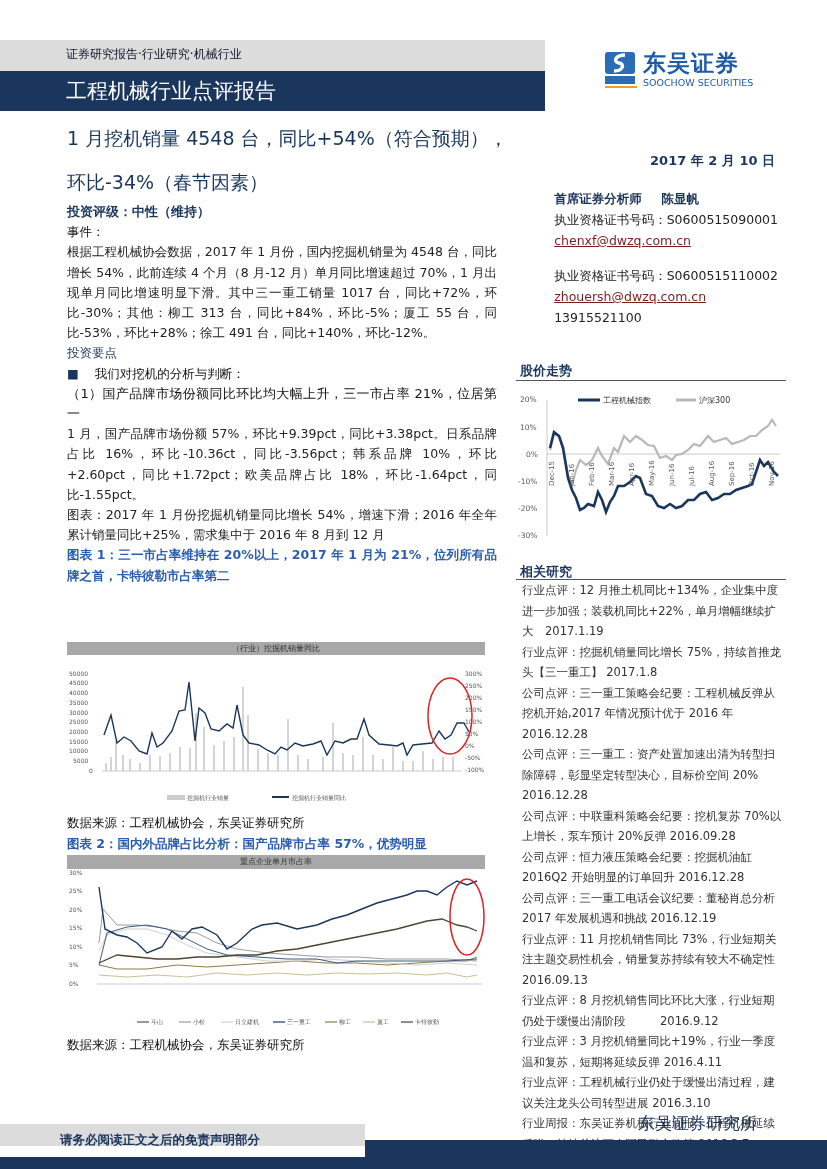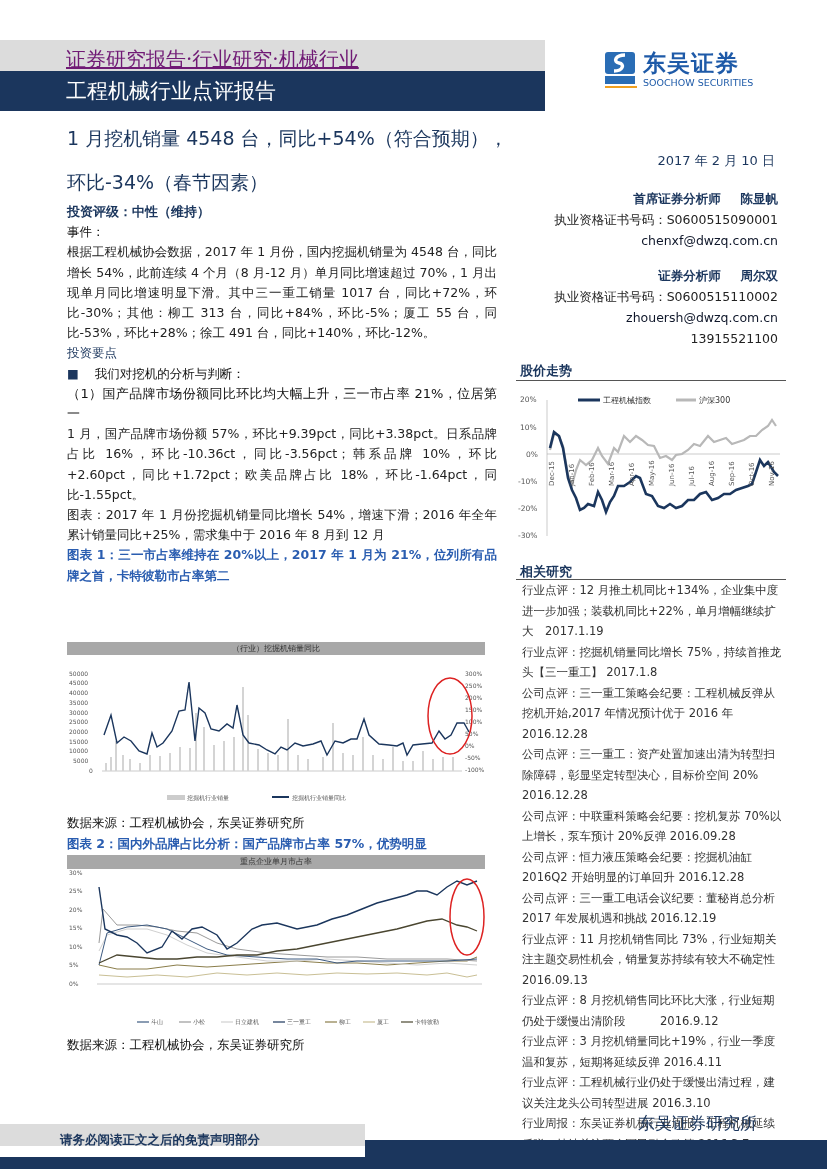--- a/index.html
+++ b/index.html
@@ -1,35 +1,35 @@
 <!DOCTYPE html>
 <html><head>
 <meta charset="utf-8">
 <style>
   html, body { margin:0; padding:0; background:#fff; }
   body { width:827px; height:1169px; position:relative; overflow:hidden;
          font-family:"DejaVu Sans", sans-serif; color:#222; }
   .abs { position:absolute; }
   .topband { left:0; top:40px; width:545px; height:31px; background:#dcdcdc; }
-  .topband span { position:absolute; left:66px; top:6px; font-size:20px; color:#701a75;
-                  font-family:"DejaVu Serif", serif;text-decoration:underline; }
+  .topband span { position:absolute; left:66px; top:6px; font-size:12px; color:#0f172a;
+                  font-family:"DejaVu Serif", serif; }
   .titleband { left:0; top:71px; width:545px; height:40px; background:#1b365d; }
   .titleband span { position:absolute; left:66px; top:6px; font-size:21px; color:#fff;
                     font-family:"DejaVu Serif", serif; }
   .logo { left:605px; top:50px; width:170px; height:40px; }
   .logo .mark { position:absolute; left:0; top:2px; width:30px; height:22px; background:#2a6db5; border-radius:3px; }
   .logo .mark2 { position:absolute; left:0; top:26px; width:30px; height:8px; background:#2a6db5; }
   .logo .cn { position:absolute; left:38px; top:-2px; font-size:23px; font-weight:bold; color:#1e5aa8; letter-spacing:1px; }
   .logo .en { position:absolute; left:38px; top:27px; font-size:9.5px; color:#1e5aa8; }
   .logo .bar { position:absolute; left:0; top:36px; width:32px; height:2px; background:#f0a020; }
   .headline { left:67px; font-size:19px; font-weight:normal; color:#1b365d; }
-  .date { right:52px; top:152px; font-size:13px; font-weight:normal; color:#1b365d; }
-  .analyst { right:49px; text-align:right; font-size:12.5px; line-height:21px; }
+  .date { right:52px; top:152px; font-size:13px; font-weight:bold; color:#1b365d; }
+  .analyst { right:49px; font-size:12.5px; line-height:21px; }
   .analyst .role { font-weight:bold; color:#1b365d; }
-  .analyst a { color:#0f172a; }
+  .analyst a { color:#7f1d1d; text-decoration:underline; }
   .body { left:67px; width:430px; font-size:12.5px; line-height:20.2px; text-align:justify; }
   .b { font-weight:bold; color:#1b365d; }
   .bk { font-weight:normal; color:#111; }
   .fig-cap { font-weight:bold; color:#2a5db0; }
   .sidehead { left:520px; font-size:13px; font-weight:bold; color:#1b365d; }
   .siderule { left:516px; width:270px; height:1px; background:#555; }
   .related { left:522px; width:262px; font-size:11.5px; line-height:20.5px; color:#333; }
   .chartbar { left:67px; width:418px; background:#a8a8a8; color:#333; font-size:8px; text-align:center; }
   .footer-left { left:0; top:1124px; width:365px; height:22px; background:#dcdcdc; }
   .footer-left span { position:absolute; left:60px; top:8px; font-size:12.5px; font-weight:bold; color:#1b365d; }
@@ -64,21 +64,20 @@
 <div class="abs headline" style="top:170px;">环比-34%（春节因素）</div>
 
 <div class="abs date">2017 年 2 月 10 日</div>
 
 <div class="abs analyst" style="top:188px;">
   <div><span class="role">首席证券分析师</span>&nbsp;&nbsp;&nbsp;&nbsp;&nbsp;<span class="role">陈显帆</span></div>
   <div>执业资格证书号码：S0600515090001</div>
   <div><a>chenxf@dwzq.com.cn</a></div>
 </div>
 <div class="abs analyst" style="top:265px;">
-  <div><span class="role">证券分析师</span>&nbsp;&nbsp;&nbsp;&nbsp;&nbsp;<span class="role">周尔双</span></div>
   <div>执业资格证书号码：S0600515110002</div>
   <div><a>zhouersh@dwzq.com.cn</a></div>
   <div>13915521100</div>
 </div>
 
 <div class="abs body" style="top:202px;">
   <div class="b" style="font-size:13px;">投资评级：中性（维持）</div>
   <div class="bk">事件：</div>
   <div>根据工程机械协会数据，2017 年 1 月份，国内挖掘机销量为 4548 台，同比增长 54%，此前连续 4 个月（8 月-12 月）单月同比增速超过 70%，1 月出现单月同比增速明显下滑。其中三一重工销量 1017 台，同比+72%，环比-30%；其他：柳工 313 台，同比+84%，环比-5%；厦工 55 台，同比-53%，环比+28%；徐工 491 台，同比+140%，环比-12%。</div>
   <div class="bk" style="color:#1b365d;">投资要点</div>

